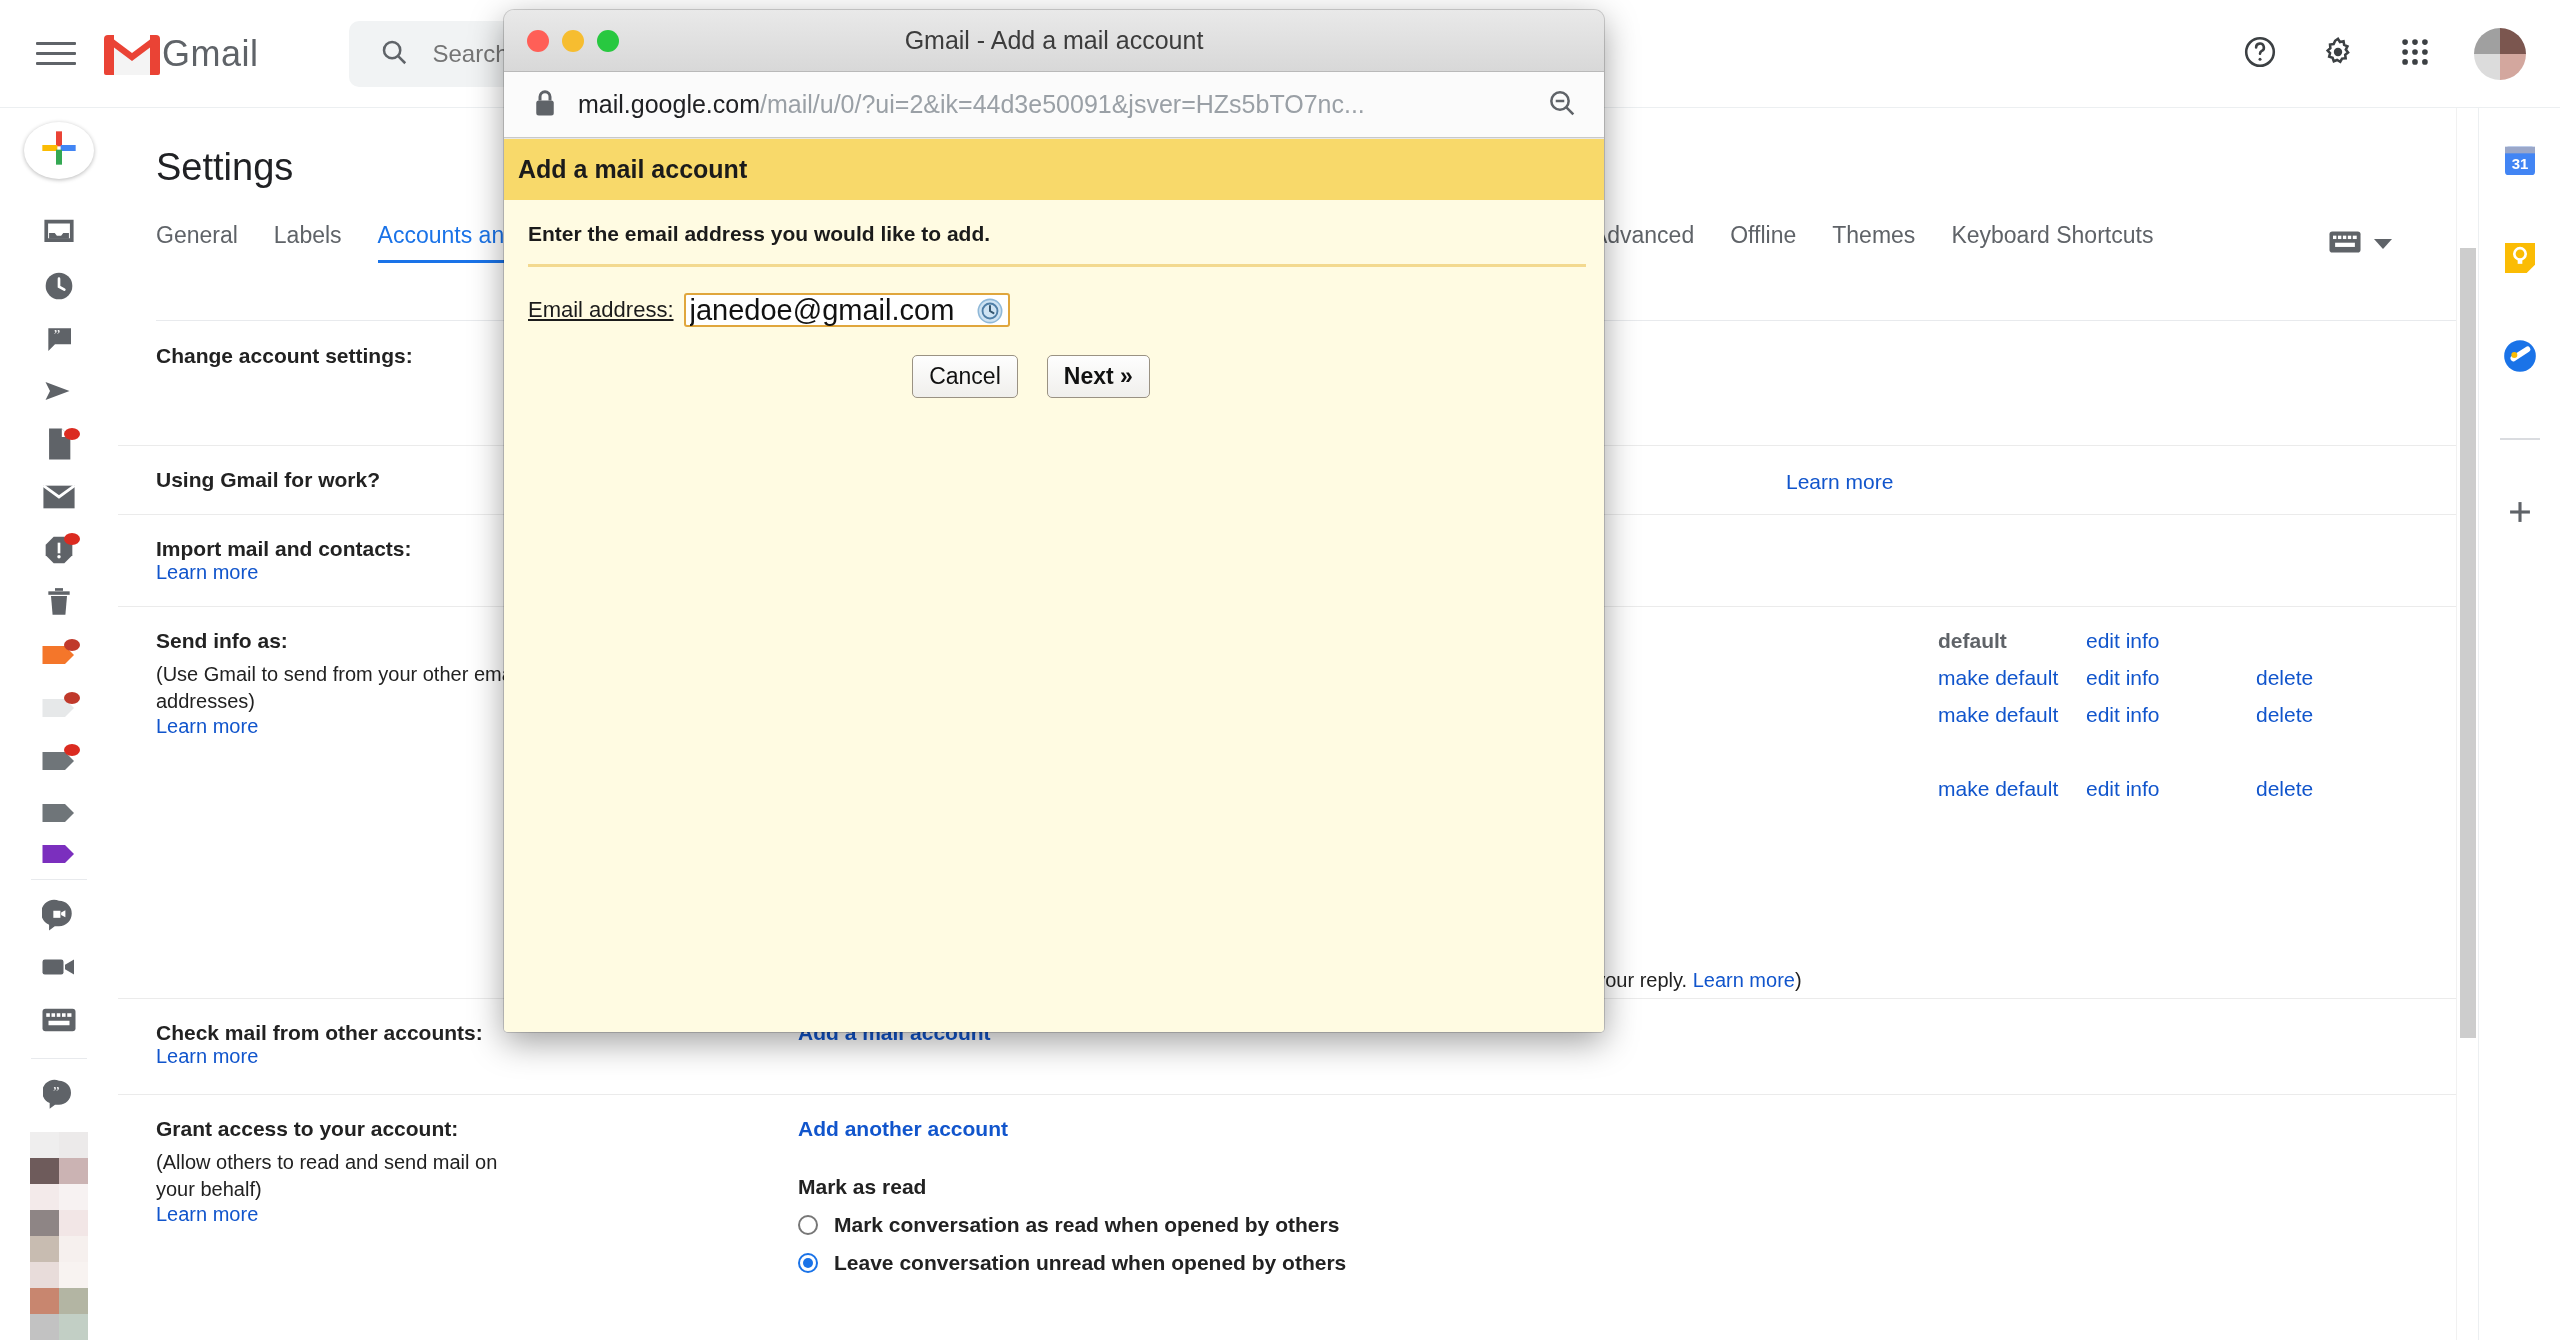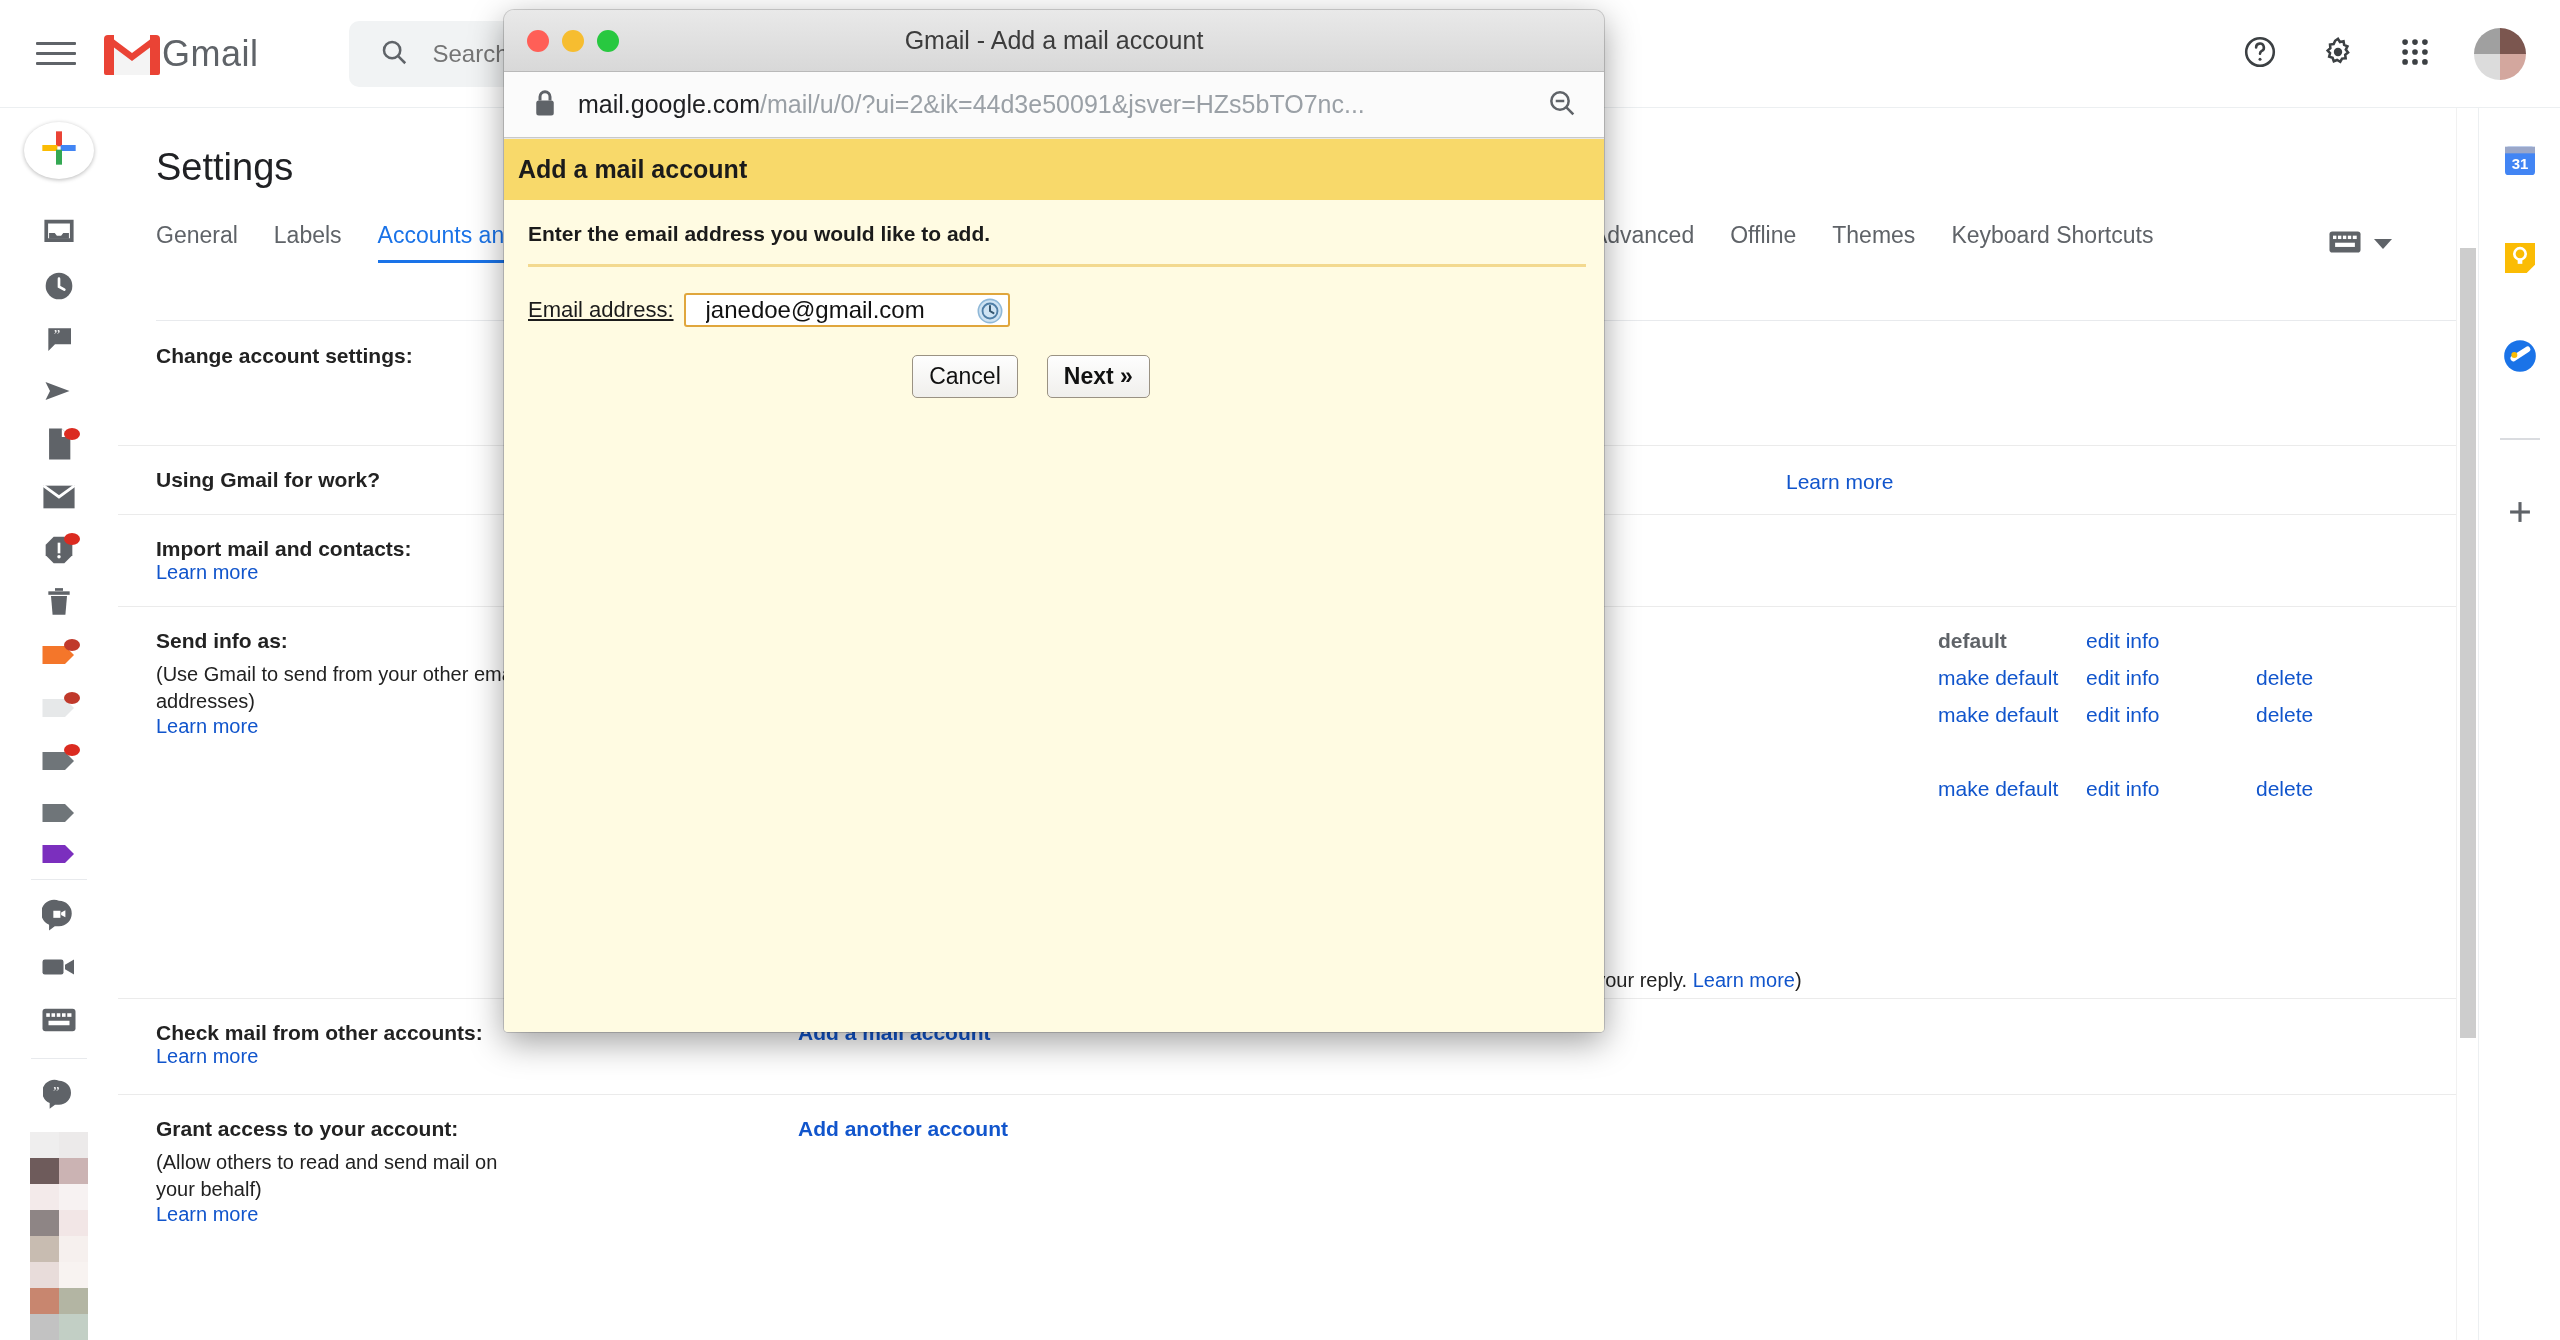--- a/index.html
+++ b/index.html
@@ -190,21 +190,21 @@
   .dlg-hr { height: 3px; background: #f3d98f; margin: 18px 18px 0 0; }
   .dlg-field-row { display: flex; align-items: center; margin-top: 26px; }
   .dlg-field-label { font-size: 22px; color: #1b1b1b; margin-right: 10px; text-decoration: underline; }
   .dlg-input-wrap {
     position: relative; width: 326px; height: 34px;
     border: 2px solid #e0a63c; background: #fff; border-radius: 3px;
     display: flex; align-items: center;
   }
   .dlg-input {
     border: 0; outline: none; background: transparent;
-    font-size: 24px; color: #111; padding-left: 20px; width: 270px;
+    font-size: 29px; color: #111; padding-left: 4px; width: 270px;
     font-family: "Liberation Sans", sans-serif;
   }
   .dlg-clock { position: absolute; right: 4px; top: 2px; }
   .dlg-buttons { display: flex; justify-content: center; gap: 29px; margin-top: 28px; margin-right: 70px; }
   .btn {
     border: 1px solid #9a9283; border-radius: 5px;
     background: linear-gradient(#fefefe, #f0efec);
     padding: 7px 16px; font-size: 23px; color: #111;
     font-family: "Liberation Sans", sans-serif; cursor: pointer;
   }
@@ -612,20 +612,33 @@
       </div>
 
       <div class="srow" style="min-height:200px;border-bottom:0">
         <div class="lbl">
           <b>Grant access to your account:</b>
           <div class="sub">(Allow others to read and send mail on your behalf)</div>
           <a class="lnk">Learn more</a>
         </div>
         <div class="body">
           <a class="lnk-blue" style="position:absolute;left:262px;top:0">Add another account</a>
+          <div style="position:absolute;left:262px;top:58px">
+            <b style="font-size:21px;color:#222">Mark as read</b>
+            <div id="mark-read-radios">
+                <div class="radio-row">
+                  <span class="radio"></span>
+                  <span>Mark conversation as read when opened by others</span>
+                </div>
+                <div class="radio-row">
+                  <span class="radio on"></span>
+                  <span>Leave conversation unread when opened by others</span>
+                </div>
+              </div>
+          </div>
         </div>
       </div>
     </div>
 
     <div class="content-scrollbar">
       <div class="thumb"></div>
     </div>
   </div>
 </div>
 

